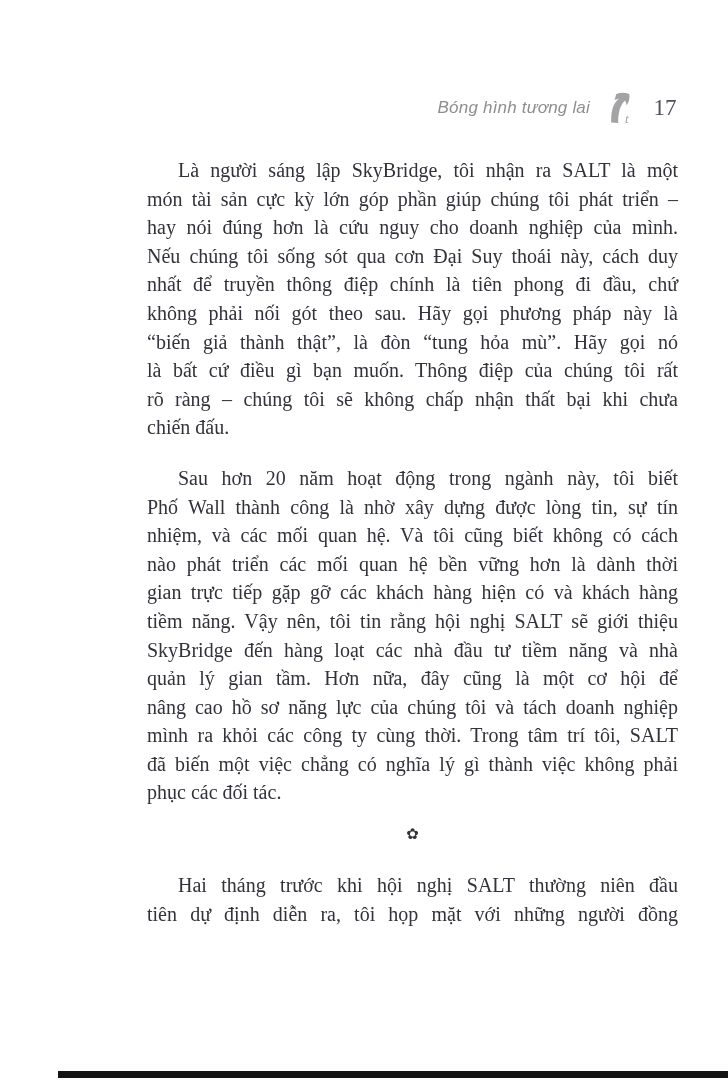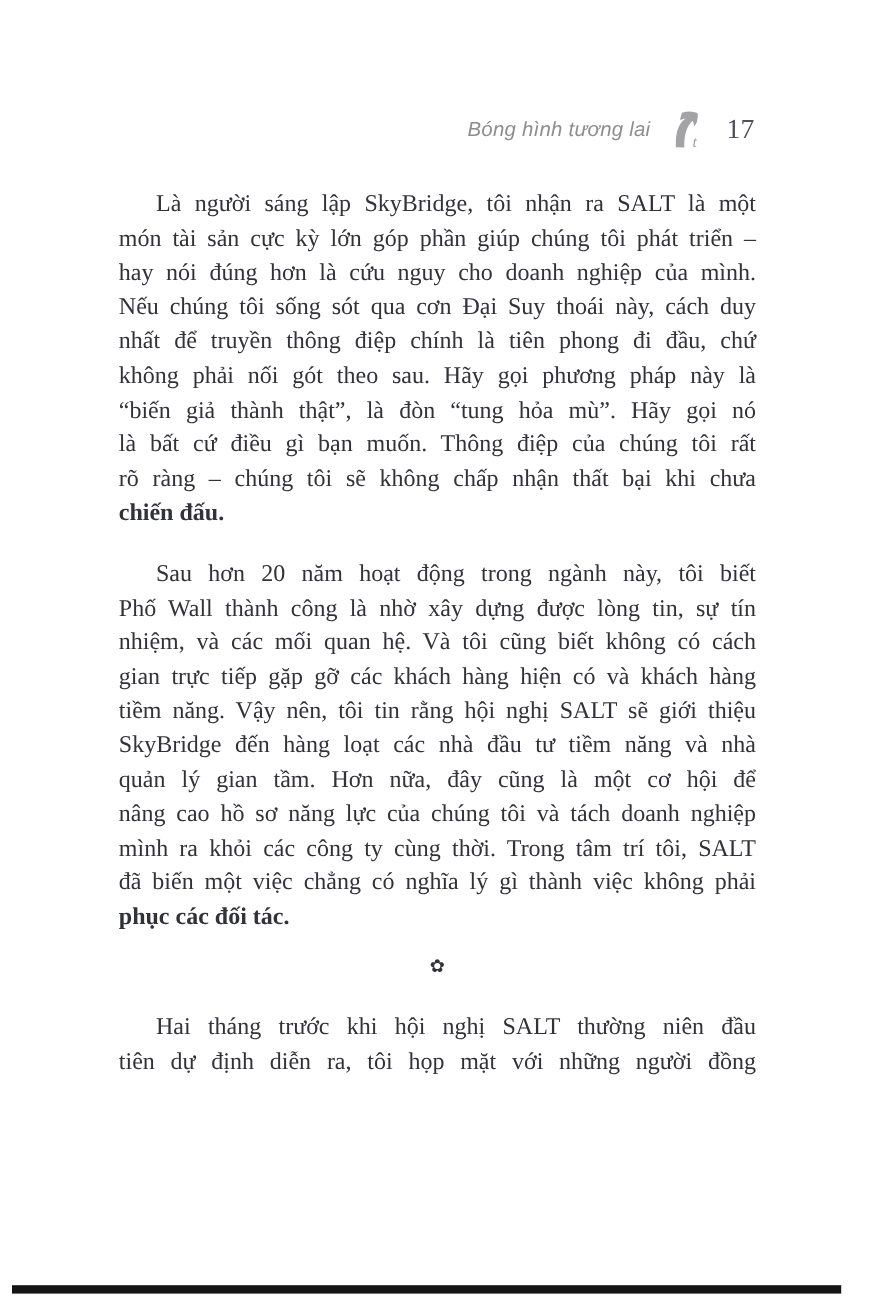--- a/index.html
+++ b/index.html
@@ -11,21 +11,21 @@
     --paper:#ffffff;
   }
   *{margin:0;padding:0;box-sizing:border-box;}
   html,body{width:728px;height:1080px;}
   body{
     background:var(--paper);
     font-family:"Liberation Serif","DejaVu Serif",serif;
     position:relative;
     overflow:hidden;
   }
-  .page{position:absolute;inset:0;}
+  .page{position:absolute;inset:0;margin-left:48px;}
 
   
   .page-header{
     position:absolute;
     top:92px;
     left:0;
     width:632px;
     display:flex;
     justify-content:flex-end;
     align-items:center;
@@ -57,21 +57,21 @@
     line-height:28.6px;
   }
   .para{margin:0;}
   .para + .para{margin-top:22px;}
   .line{
     text-align:justify;
     text-align-last:justify;
     white-space:normal;
   }
   .line.first{text-indent:31px;}
-  .line.last{text-align-last:left;font-weight:bold;}
+  .line.last{text-align-last:left;}
 
   .separator{
     margin-top:6px;
     margin-bottom:16px;
     height:42px;
     display:flex;
     align-items:center;
     justify-content:center;
   }
   .separator .glyph{
@@ -120,20 +120,21 @@
       <div class="line">“biến giả thành thật”, là đòn “tung hỏa mù”. Hãy gọi nó</div>
       <div class="line">là bất cứ điều gì bạn muốn. Thông điệp của chúng tôi rất</div>
       <div class="line">rõ ràng – chúng tôi sẽ không chấp nhận thất bại khi chưa</div>
       <div class="line last">chiến đấu.</div>
     </div>
 
     <div class="para">
       <div class="line first">Sau hơn 20 năm hoạt động trong ngành này, tôi biết</div>
       <div class="line">Phố Wall thành công là nhờ xây dựng được lòng tin, sự tín</div>
       <div class="line">nhiệm, và các mối quan hệ. Và tôi cũng biết không có cách</div>
+      <div class="line">nào phát triển các mối quan hệ bền vững hơn là dành thời</div>
       <div class="line">gian trực tiếp gặp gỡ các khách hàng hiện có và khách hàng</div>
       <div class="line">tiềm năng. Vậy nên, tôi tin rằng hội nghị SALT sẽ giới thiệu</div>
       <div class="line">SkyBridge đến hàng loạt các nhà đầu tư tiềm năng và nhà</div>
       <div class="line">quản lý gian tầm. Hơn nữa, đây cũng là một cơ hội để</div>
       <div class="line">nâng cao hồ sơ năng lực của chúng tôi và tách doanh nghiệp</div>
       <div class="line">mình ra khỏi các công ty cùng thời. Trong tâm trí tôi, SALT</div>
       <div class="line">đã biến một việc chẳng có nghĩa lý gì thành việc không phải</div>
       <div class="line last">phục các đối tác.</div>
     </div>
 

